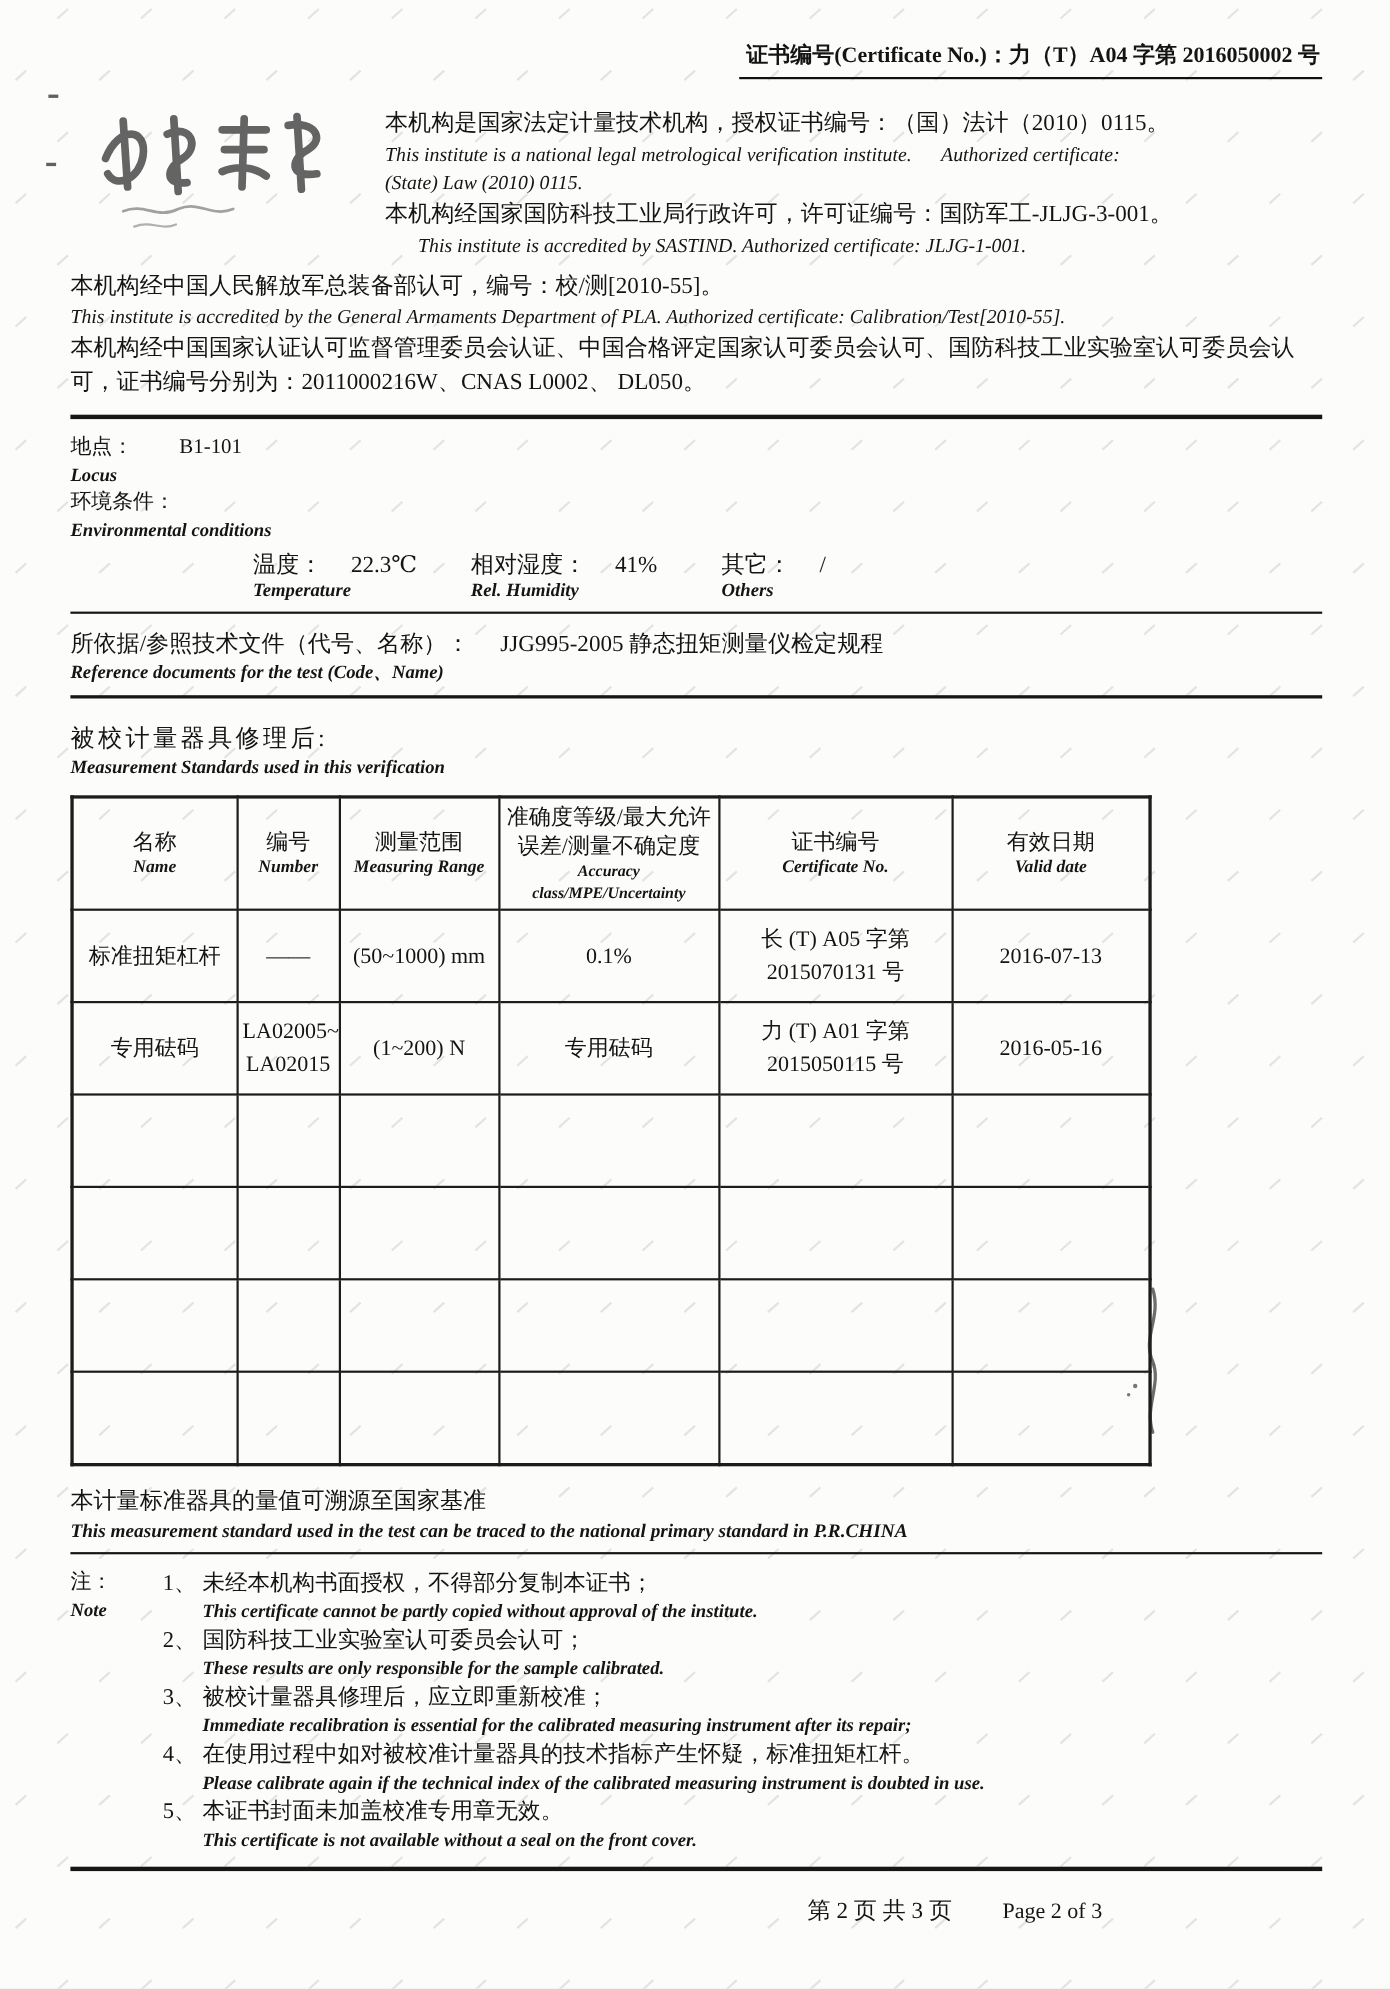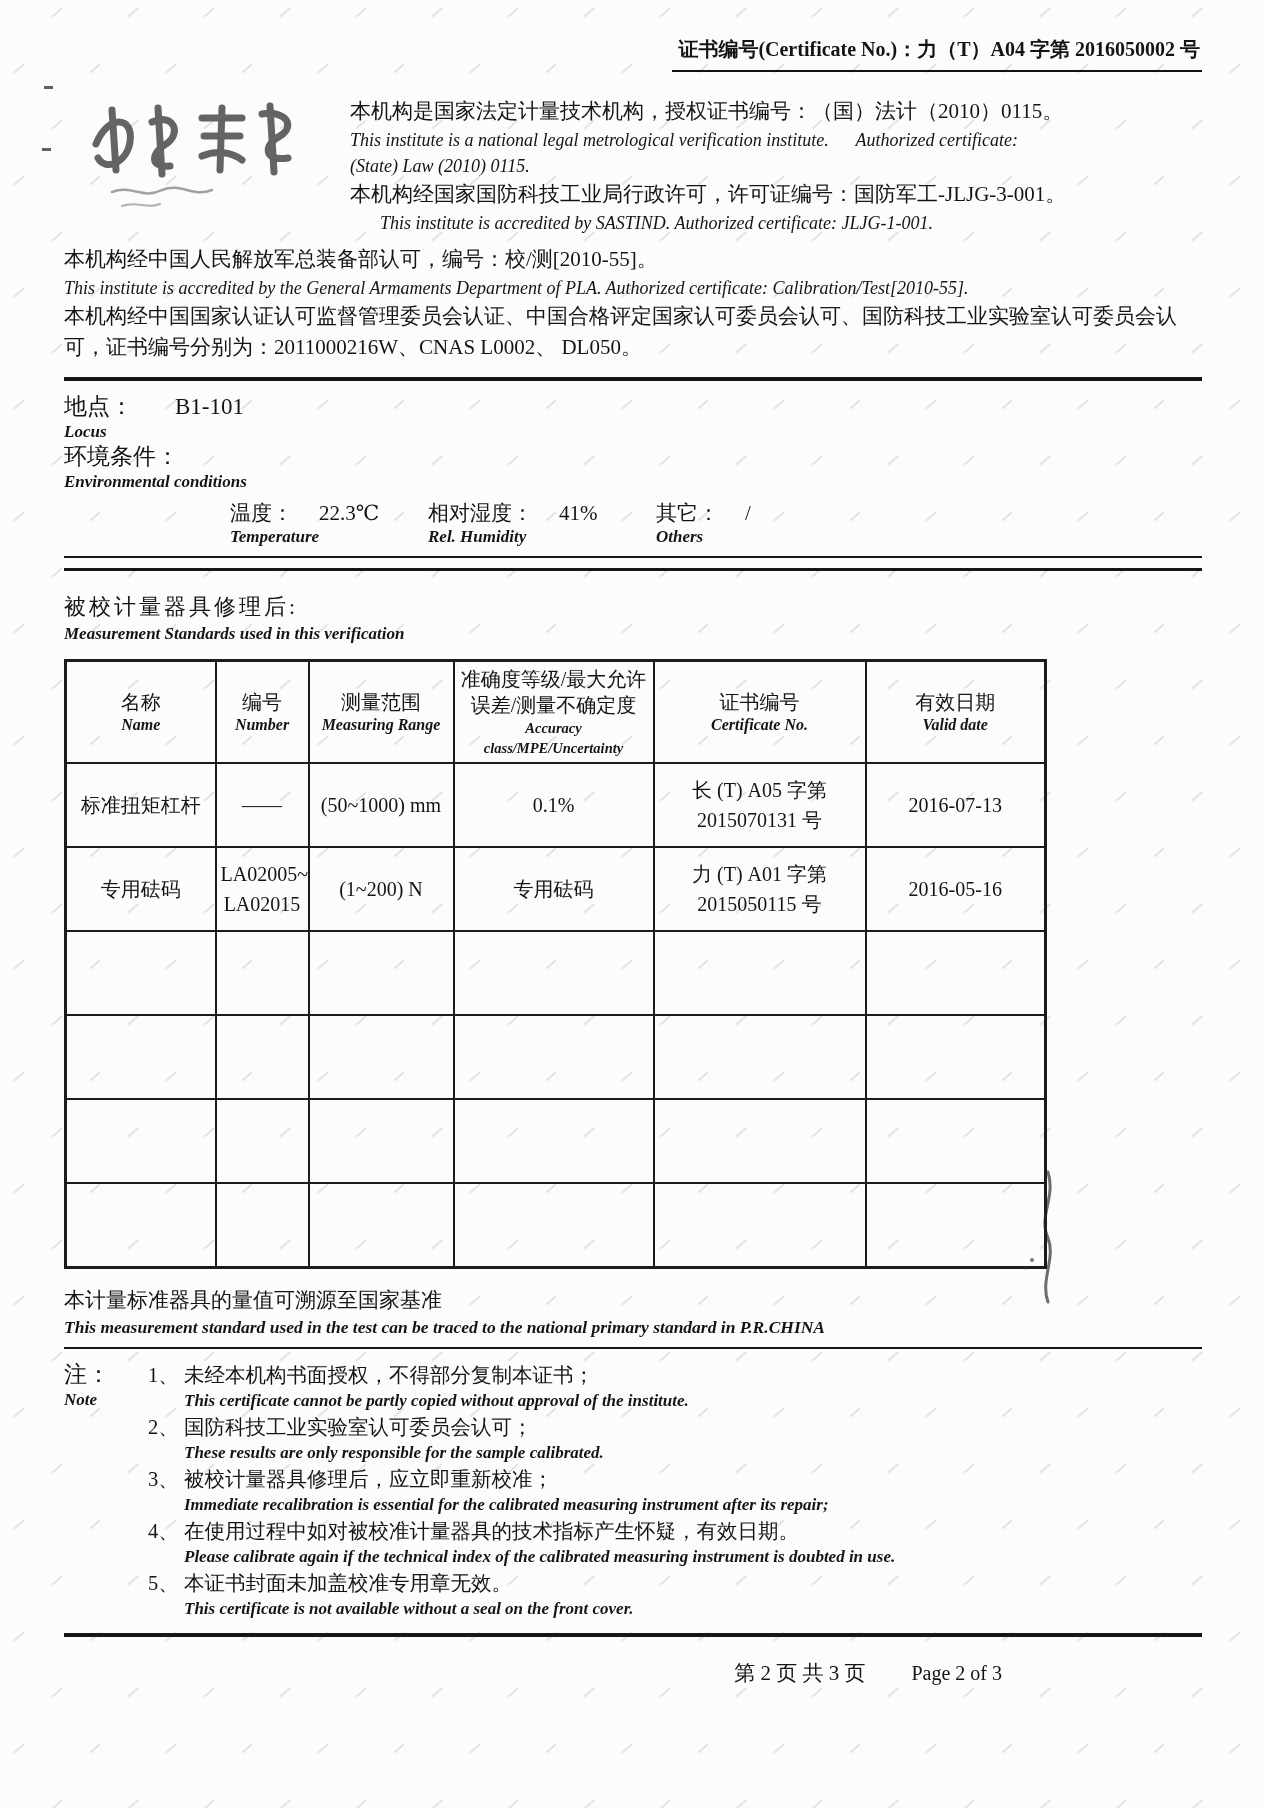--- a/index.html
+++ b/index.html
@@ -29,21 +29,21 @@
 
   .fullpara{margin-top:8px;}
   .rule{border:none; margin:0; background:#161616;}
   .r1{height:4px; margin-top:14px;}
   .r2{height:2px; margin-top:10px;}
   .r3{height:3px; margin-top:10px;}
   .r4{height:2px; margin-top:8px;}
   .r5{height:4px; margin-top:12px;}
 
   .locus-block{margin-top:12px;}
-  .locus-line{font-size:23px; line-height:28px;}
+  .locus-line{font-size:19px; line-height:28px;}
   .locus-line .val{margin-left:42px;}
   .env-row{display:flex; margin-top:6px; padding-left:166px;}
   .env-group{min-width:198px;}
   .env-group.g2{min-width:228px;}
   .env-zh{font-size:21px; line-height:28px;}
   .env-zh .env-val{margin-left:26px;}
   .env-en{font-size:17px; line-height:19px; font-style:italic; font-weight:bold;}
 
   .ref-block{margin-top:12px;}
   .ref-line{font-size:21px; line-height:30px;}
@@ -699,20 +699,26 @@
         </div>
         <div class="env-group g3">
           <div class="env-zh"><span>其它：</span><span class="env-val">/</span></div>
           <div class="env-en">Others</div>
         </div>
       </div>
     </div>
 
     <hr class="rule r2">
 
+    <div class="ref-block">
+      <div class="ref-line">
+        <span>所依据/参照技术文件（代号、名称）：</span><span class="val">JJG995-2005 静态扭矩测量仪检定规程</span>
+      </div>
+      <div class="en-b">Reference documents for the test (Code、Name)</div>
+    </div>
 
     <hr class="rule r3">
 
     <div class="std-title">
       <div class="zh-t">被校计量器具修理后:</div>
       <div class="en-b">Measurement Standards used in this verification</div>
     </div>
 
     <table class="std">
       <colgroup>
@@ -826,21 +832,21 @@
         </div>
         <div class="note-item">
           <div class="n-zh"><span class="n-no">2、</span><span>国防科技工业实验室认可委员会认可；</span></div>
           <div class="n-en">These results are only responsible for the sample calibrated.</div>
         </div>
         <div class="note-item">
           <div class="n-zh"><span class="n-no">3、</span><span>被校计量器具修理后，应立即重新校准；</span></div>
           <div class="n-en">Immediate recalibration is essential for the calibrated measuring instrument after its repair;</div>
         </div>
         <div class="note-item">
-          <div class="n-zh"><span class="n-no">4、</span><span>在使用过程中如对被校准计量器具的技术指标产生怀疑，有效日期。</span></div>
+          <div class="n-zh"><span class="n-no">4、</span><span>在使用过程中如对被校准计量器具的技术指标产生怀疑，标准扭矩杠杆。</span></div>
           <div class="n-en">Please calibrate again if the technical index of the calibrated measuring instrument is doubted in use.</div>
         </div>
         <div class="note-item">
           <div class="n-zh"><span class="n-no">5、</span><span>本证书封面未加盖校准专用章无效。</span></div>
           <div class="n-en">This certificate is not available without a seal on the front cover.</div>
         </div>
       </div>
     </div>
 
     <hr class="rule r5">

